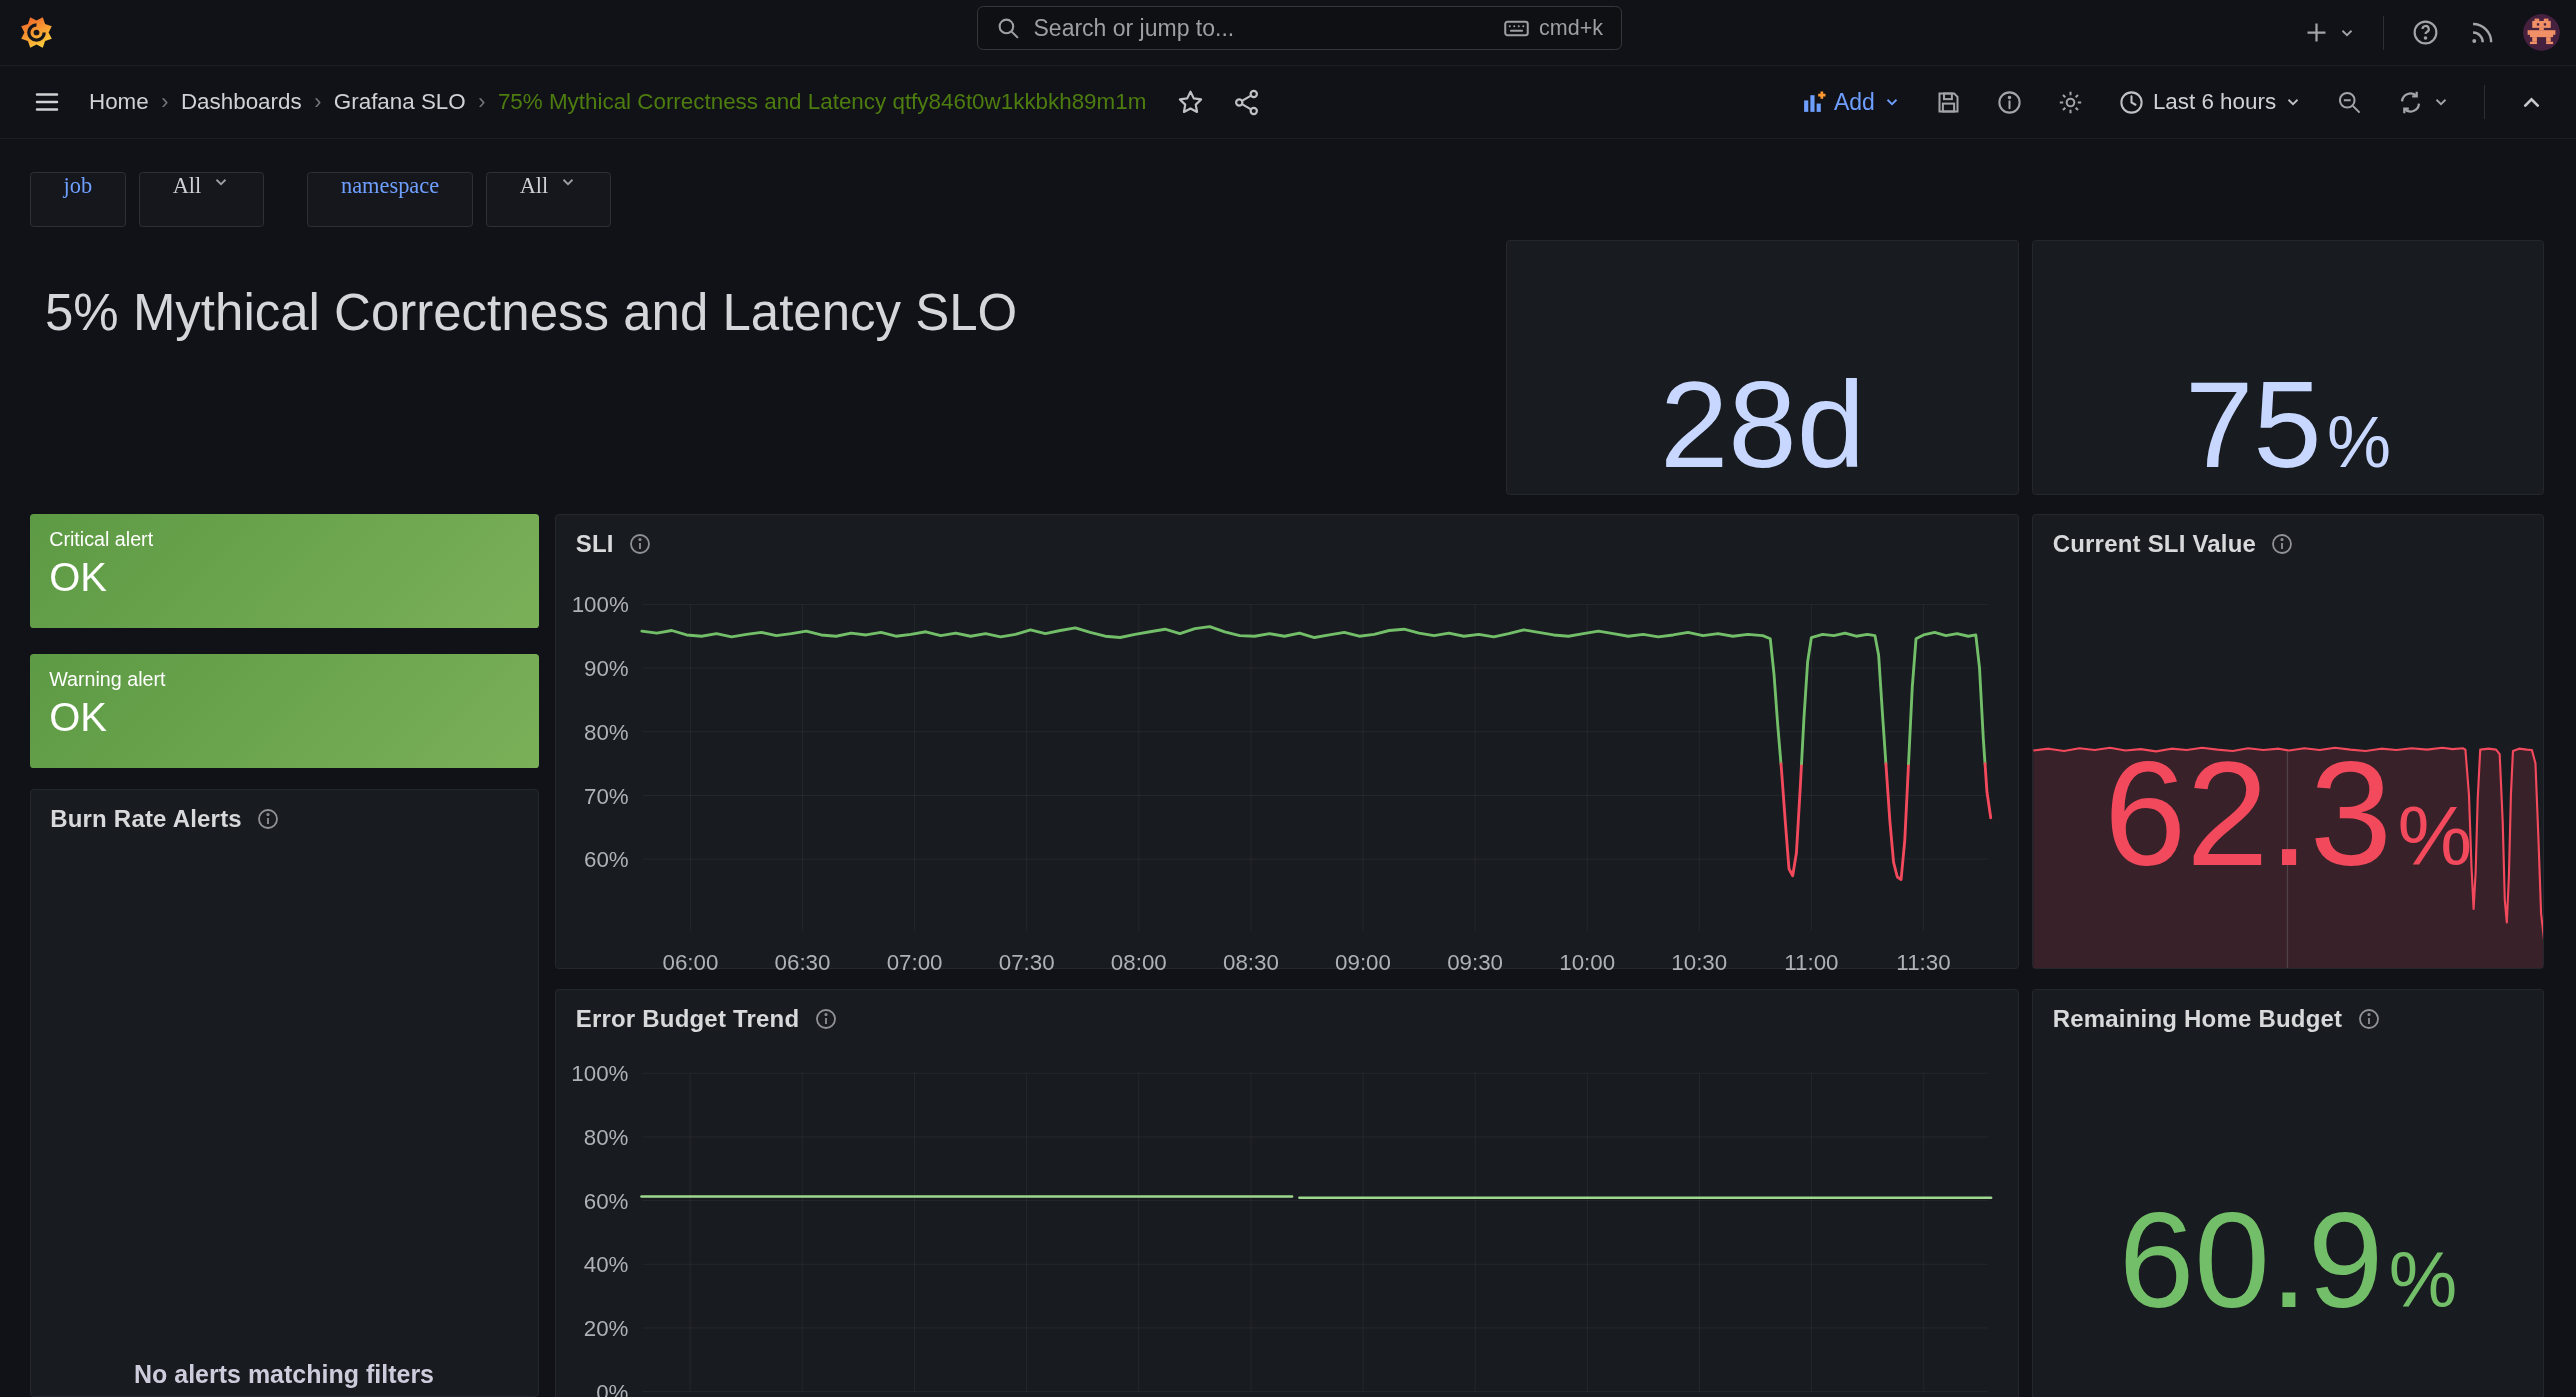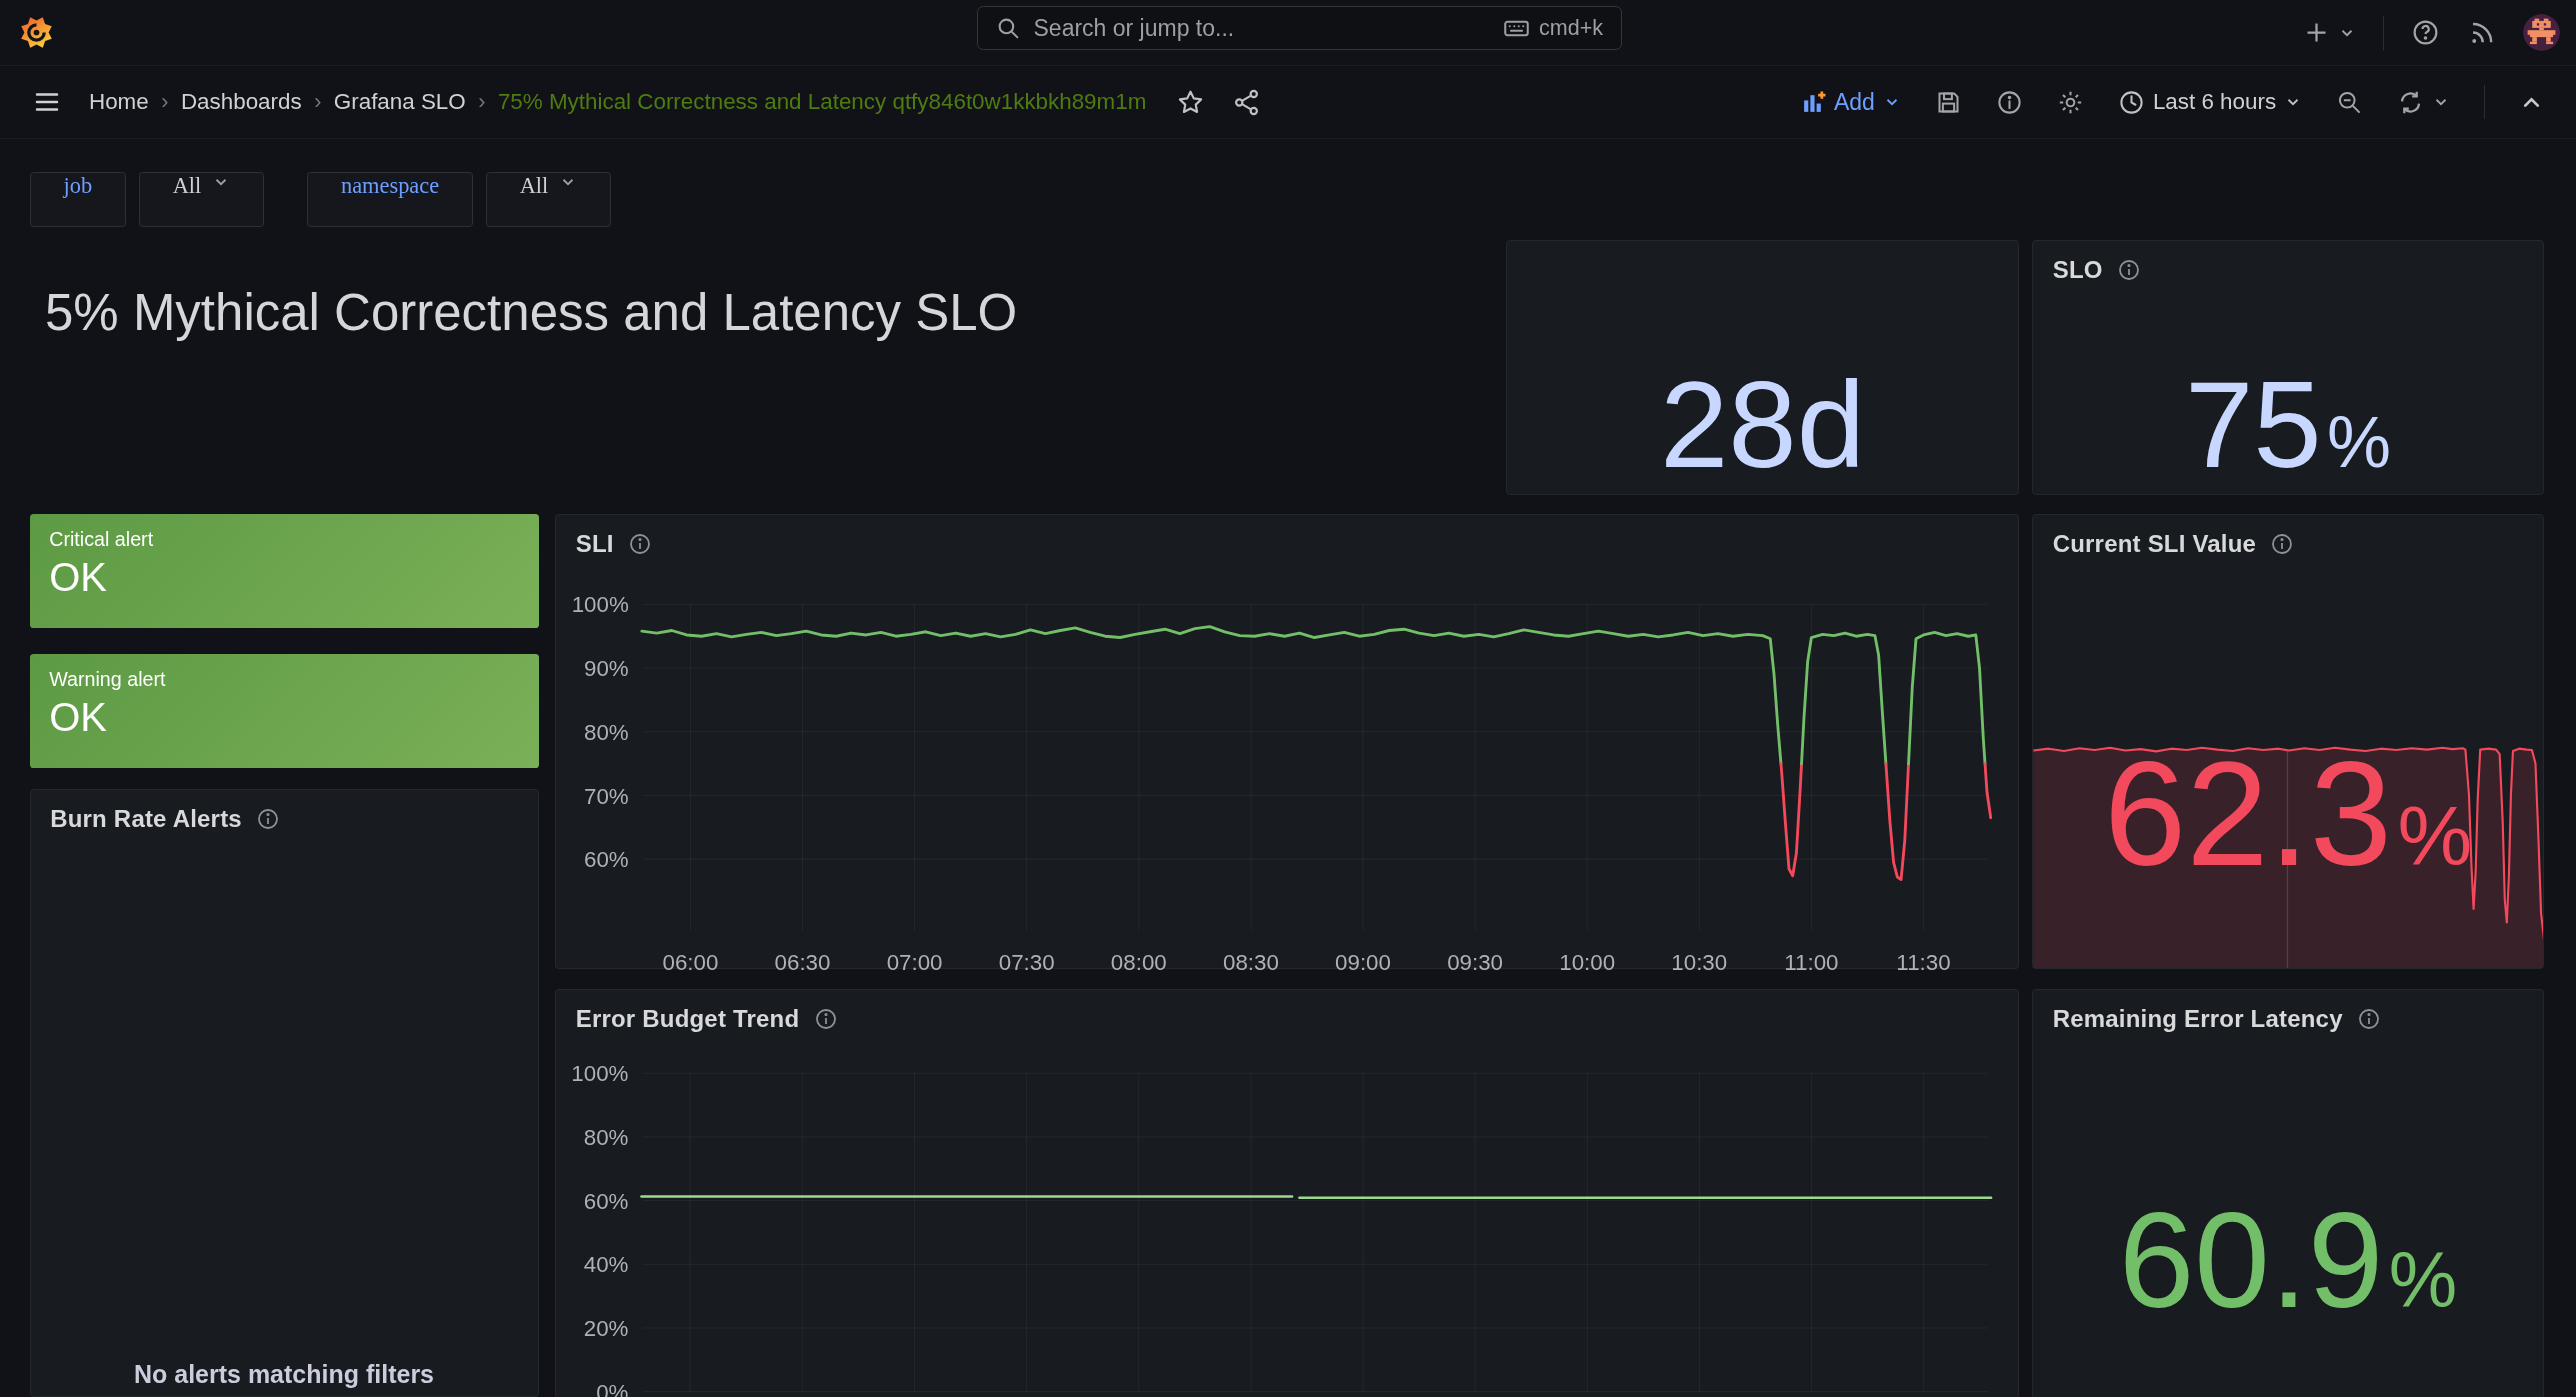--- a/index.html
+++ b/index.html
@@ -272,30 +272,20 @@
 
 <h1 class="page-title">5% Mythical Correctness and Latency SLO</h1>
 
 <div class="panel" id="p-time">
   <div class="stat stat-blue">
     <span class="num">28d</span>
   </div>
 </div>
 
 <div class="panel" id="p-slo">
-  <div class="panel-header">
-    <span class="panel-title">SLO</span>
-    <span class="info-ic">
-      <svg width="24" height="24" viewBox="0 0 24 24" fill="none" stroke="currentColor" stroke-width="1.8">
-          <circle cx="12" cy="12" r="9"></circle>
-          <path d="M12 11v6"></path>
-          <circle cx="12" cy="7.5" r="0.7" fill="currentColor"></circle>
-        </svg>
-    </span>
-  </div>
   <div class="stat stat-blue">
     <span class="num">75</span>
       <span class="suf">%</span>
   </div>
 </div>
 
 <div class="panel alert-panel" id="p-crit">
   <div class="alert-label">Critical alert</div>
   <div class="alert-value">OK</div>
 </div>
@@ -432,21 +422,21 @@
       <text x="81" y="386.8" text-anchor="end" fill="#aeb1b6" font-size="25" font-weight="500">20%</text>
       <line x1="97" y1="449" x2="1601" y2="449" stroke="rgba(204,204,220,0.08)" stroke-width="1"></line>
       <text x="81" y="458" text-anchor="end" fill="#aeb1b6" font-size="25" font-weight="500">0%</text>
       <polyline points="95.66000000000003,230.77200000000002 822.9799999999998,230.77200000000002" fill="none" stroke="#9ed98f" stroke-width="3" stroke-linejoin="round" stroke-linecap="round"></polyline>
       <polyline points="831.3399999999998,232.196 1604.6399999999996,232.196" fill="none" stroke="#9ed98f" stroke-width="3" stroke-linejoin="round" stroke-linecap="round"></polyline>
     </svg>
 </div>
 
 <div class="panel" id="p-reb">
   <div class="panel-header">
-    <span class="panel-title">Remaining Error Latency</span>
+    <span class="panel-title">Remaining Home Budget</span>
     <span class="info-ic">
       <svg width="24" height="24" viewBox="0 0 24 24" fill="none" stroke="currentColor" stroke-width="1.8">
           <circle cx="12" cy="12" r="9"></circle>
           <path d="M12 11v6"></path>
           <circle cx="12" cy="7.5" r="0.7" fill="currentColor"></circle>
         </svg>
     </span>
   </div>
   <div class="stat stat-green">
     <span class="num">60.9</span>

